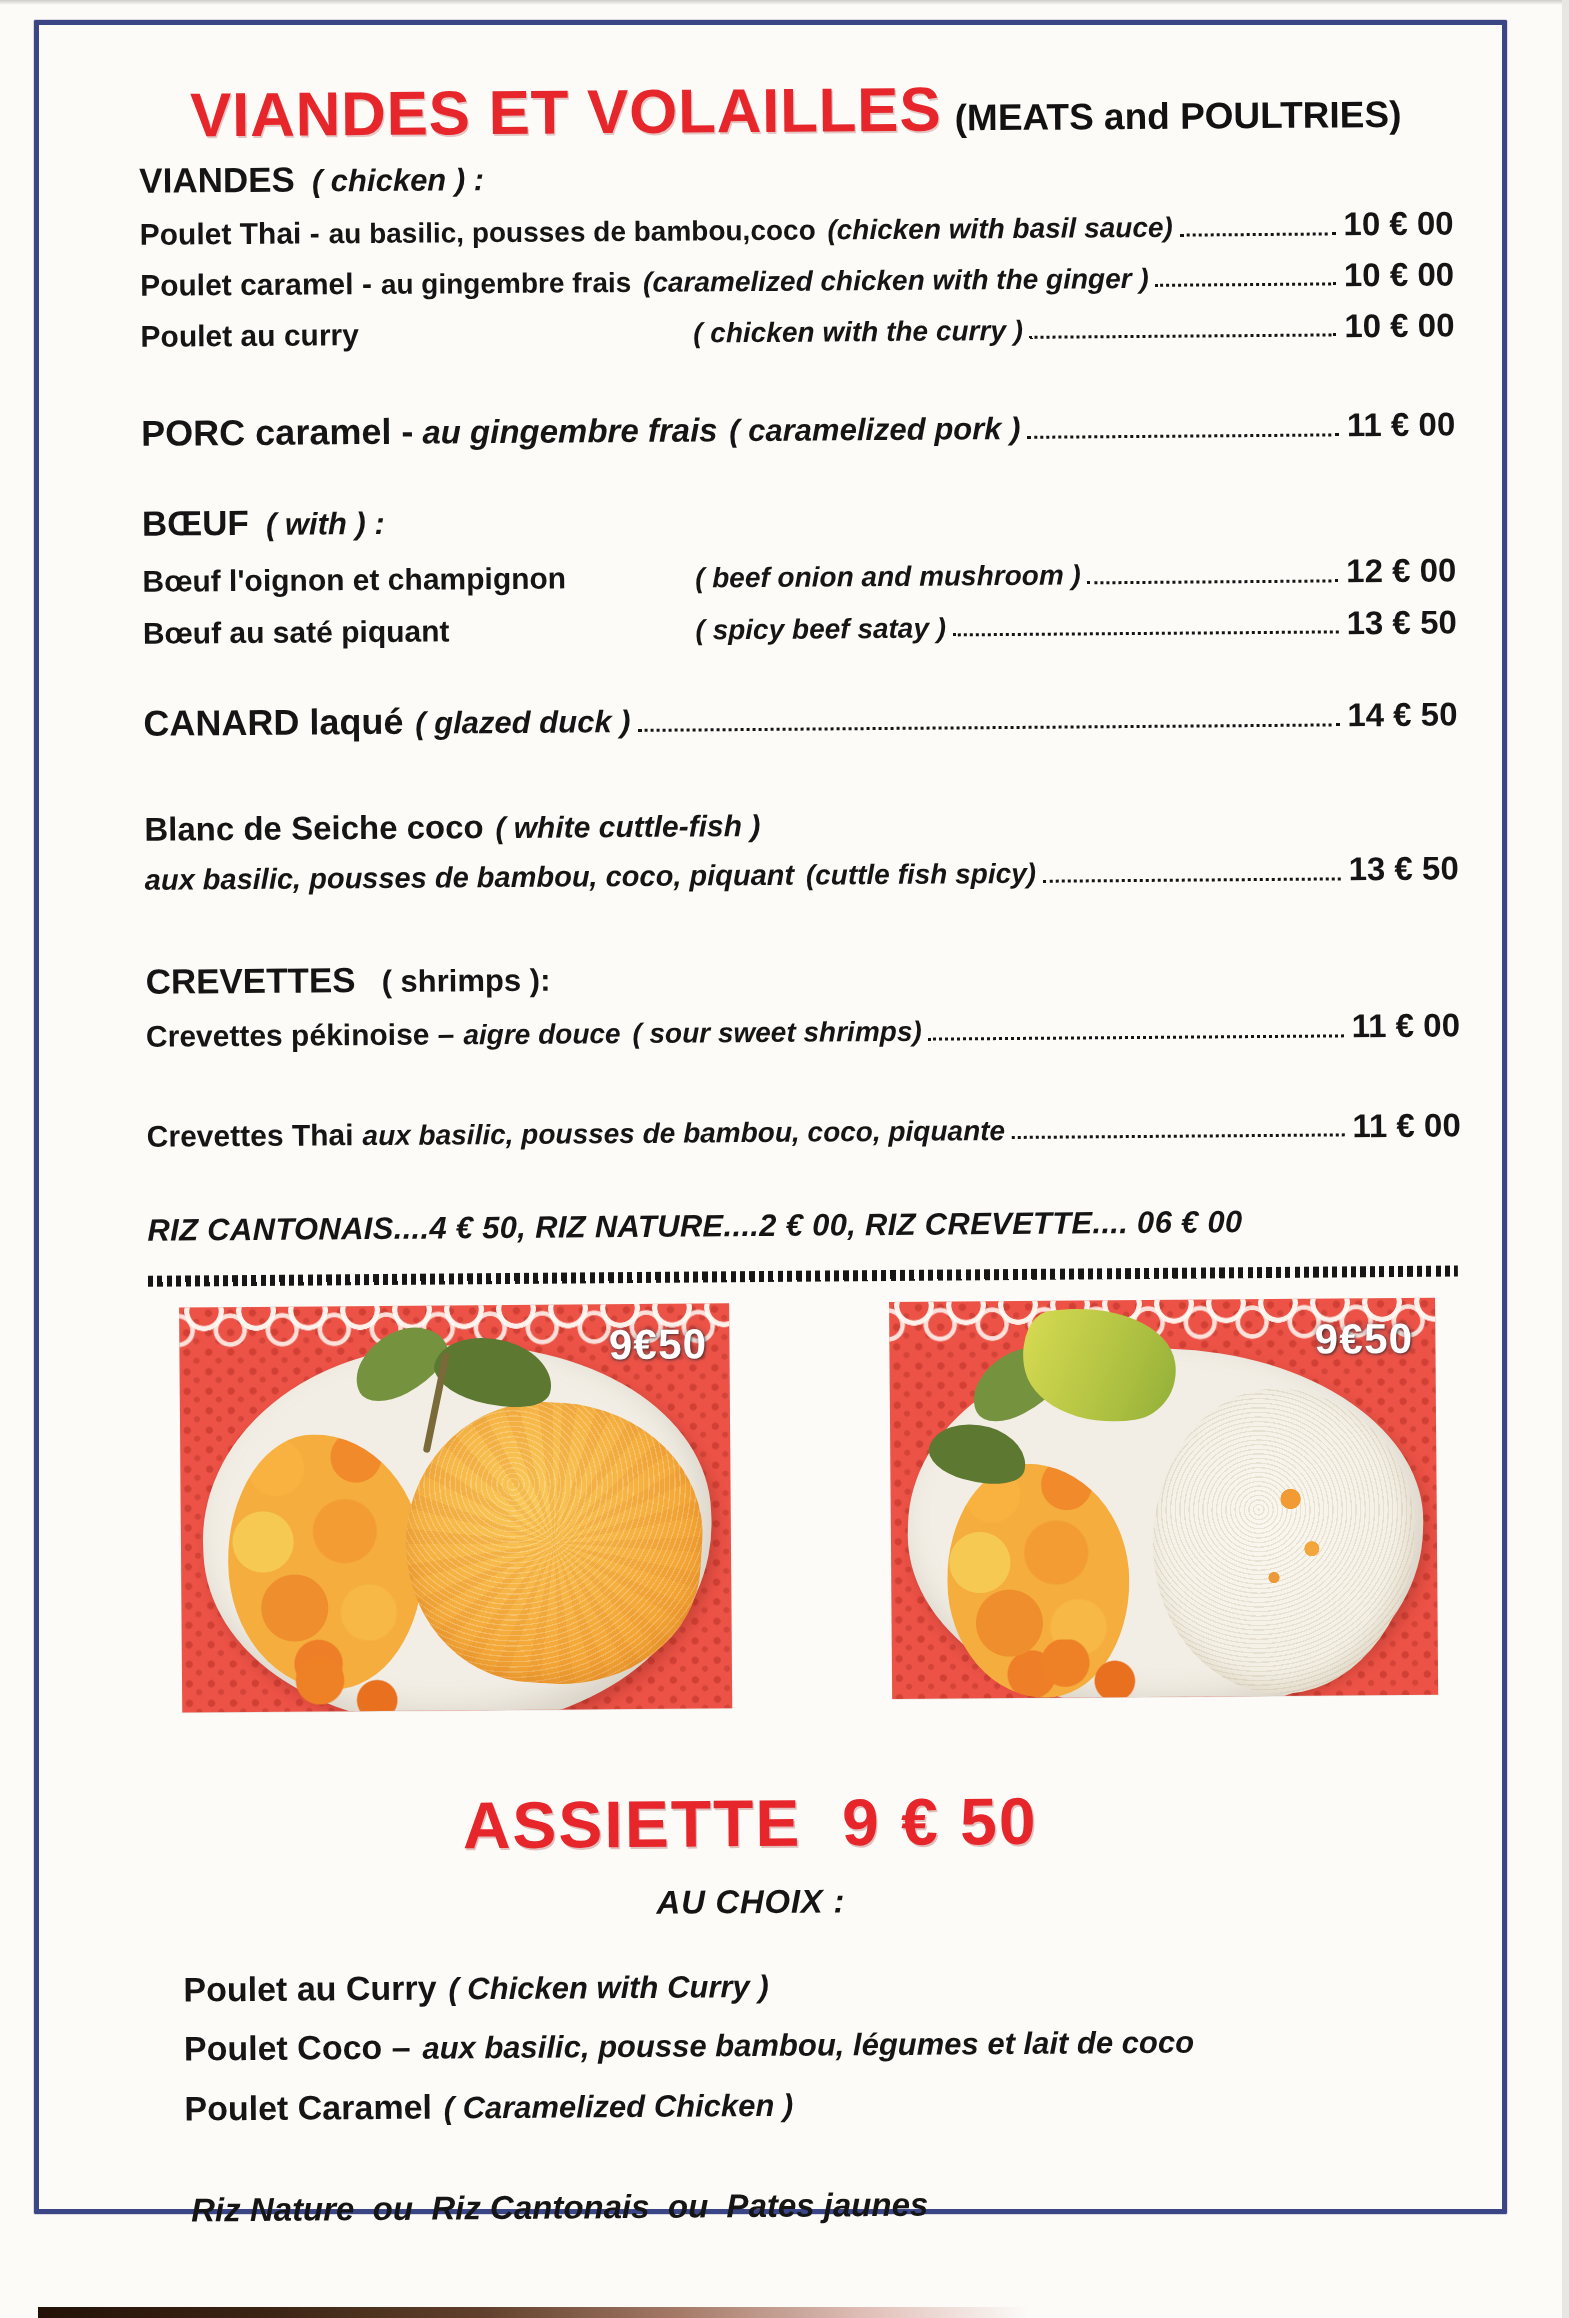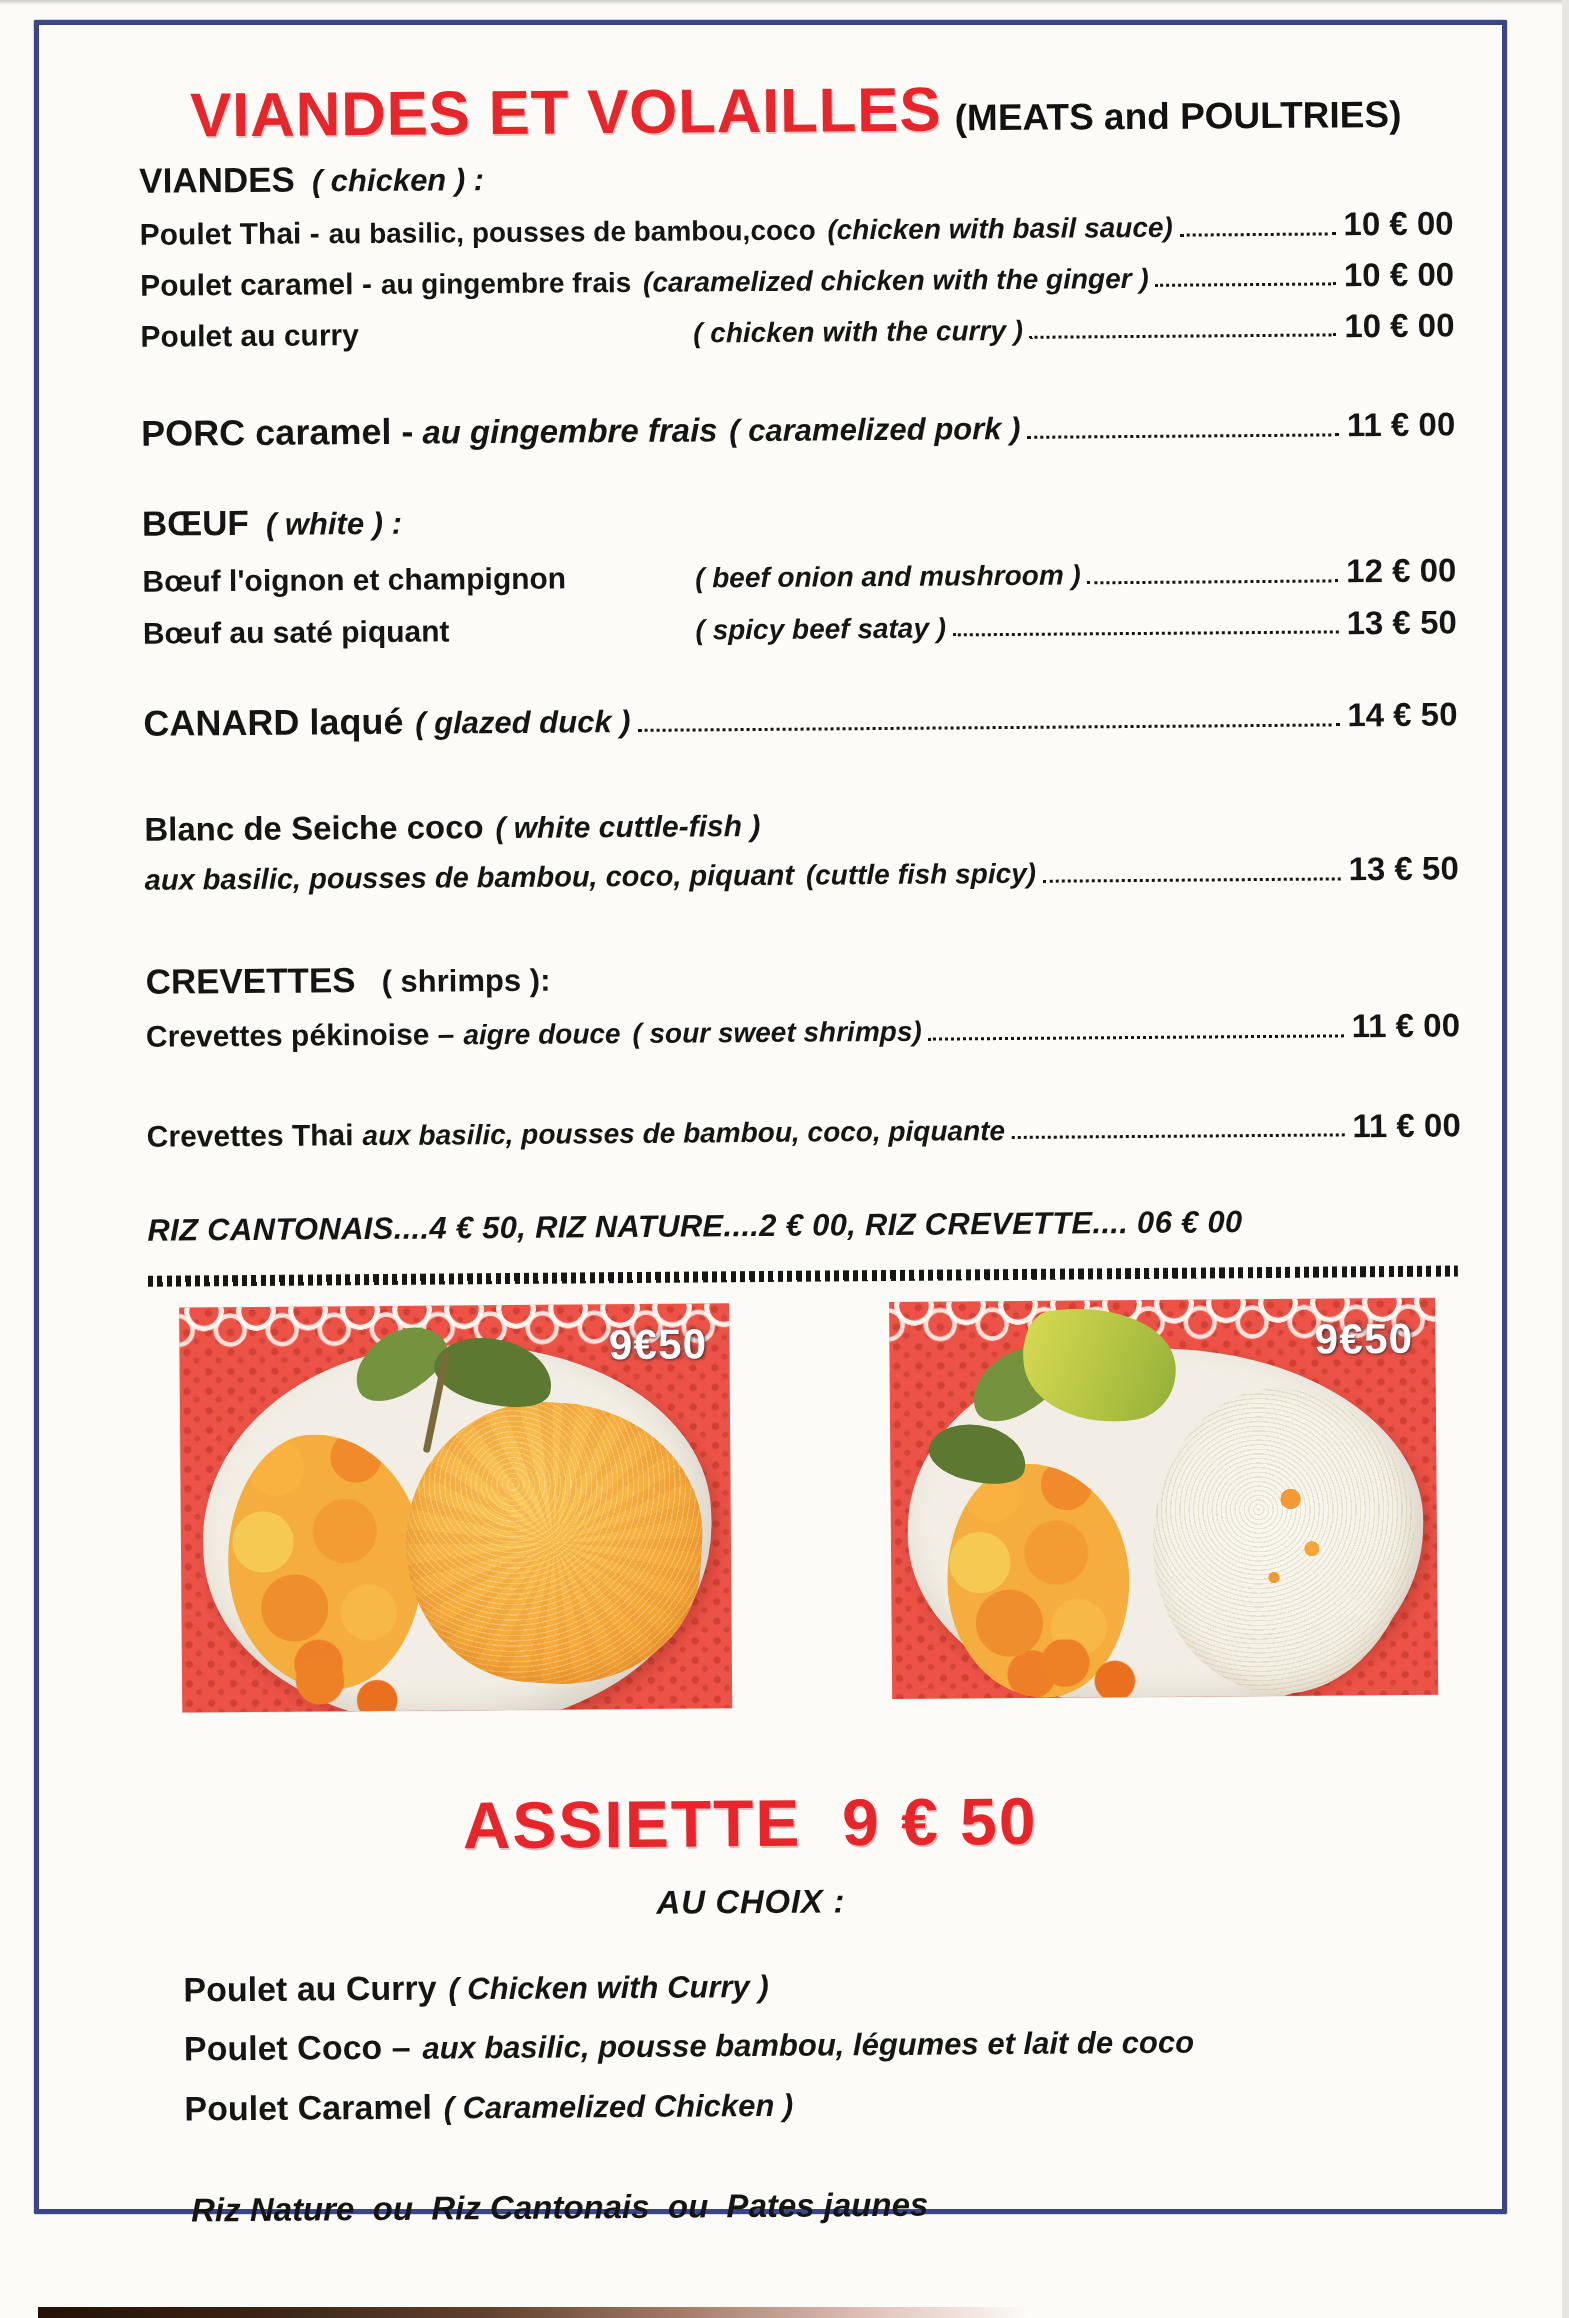--- a/index.html
+++ b/index.html
@@ -247,21 +247,21 @@
           <span class="price" data-name="item-price">10 € 00</span>
         </div>
         <div class="row kind-big" data-name="menu-row-porc-caramel">
           <span class="lead" data-name="item-lead"><span class="iname" data-name="item-name">PORC caramel -</span><span class="ifri" data-name="item-desc-fr">au gingembre frais</span></span>
           <span class="ien" data-name="item-desc-en">( caramelized pork )</span>
           <span class="dots" data-name="dotted-leader"></span>
           <span class="price" data-name="item-price">11 € 00</span>
         </div>
         <div class="row kind-header" data-name="menu-row-boeuf-header">
           <span class="hname" data-name="section-header-title">BŒUF</span>
-          <span class="hnote" data-name="section-header-note">( white ) :</span>
+          <span class="hnote" data-name="section-header-note">( with ) :</span>
         </div>
         <div class="row kind-item tabbed" data-name="menu-row-boeuf-oignon">
           <span class="lead" data-name="item-lead"><span class="iname" data-name="item-name">Bœuf l'oignon et champignon</span></span>
           <span class="ien" data-name="item-desc-en">( beef onion and mushroom )</span>
           <span class="dots" data-name="dotted-leader"></span>
           <span class="price" data-name="item-price">12 € 00</span>
         </div>
         <div class="row kind-item tabbed" data-name="menu-row-boeuf-sate">
           <span class="lead" data-name="item-lead"><span class="iname" data-name="item-name">Bœuf au saté piquant</span></span>
           <span class="ien" data-name="item-desc-en">( spicy beef satay )</span>

